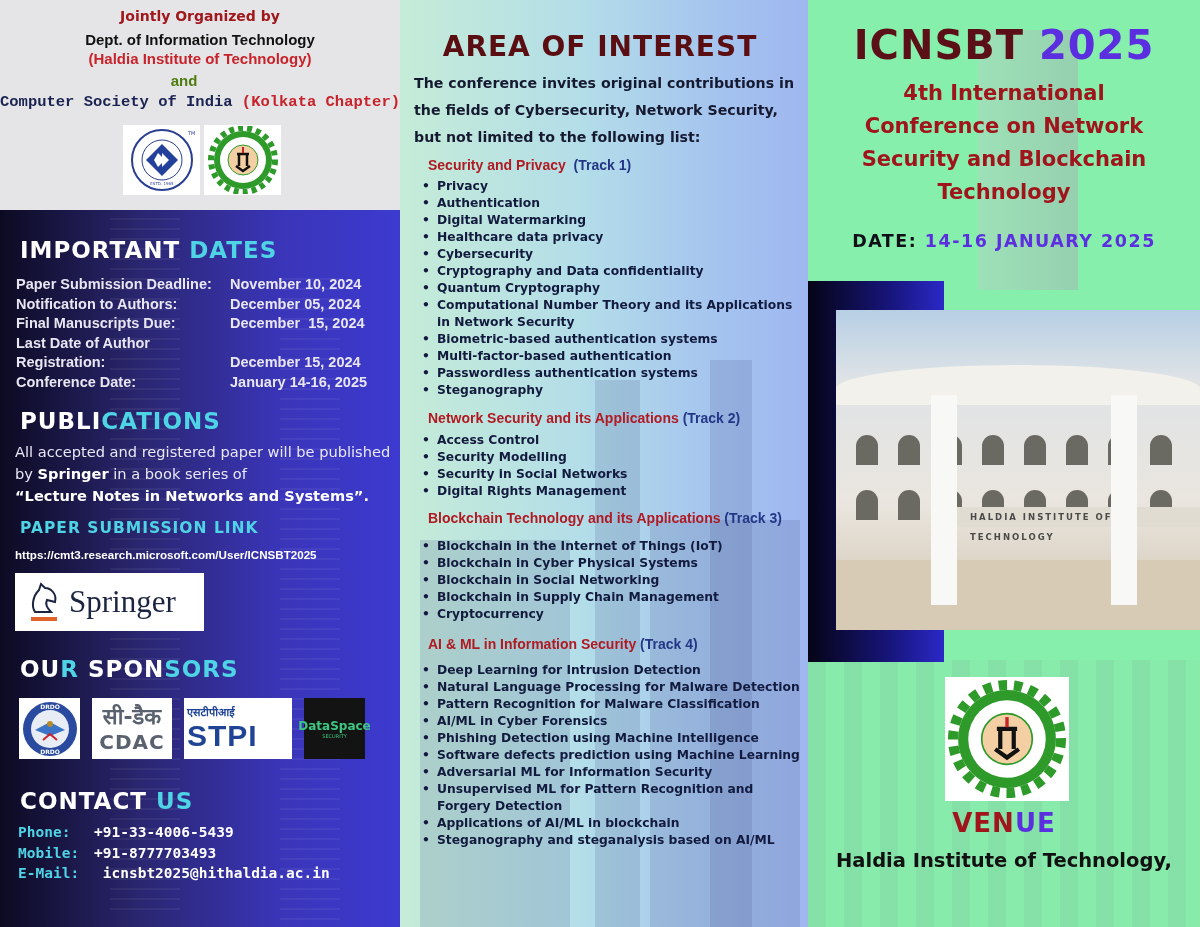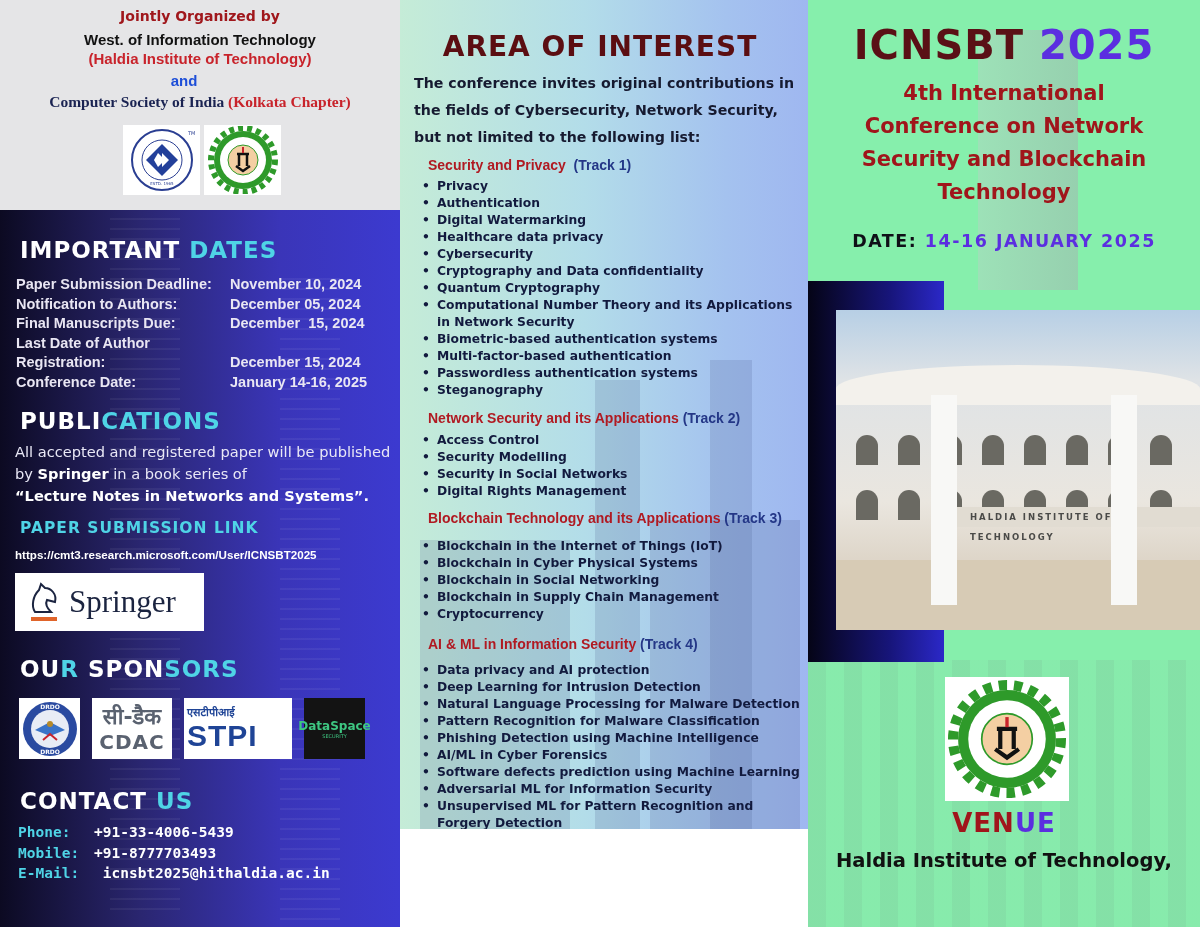--- a/index.html
+++ b/index.html
@@ -5,22 +5,22 @@
   * { box-sizing: border-box; margin: 0; padding: 0; }
   html, body { width: 1200px; height: 927px; overflow: hidden; }
   body { font-family: "DejaVu Sans", sans-serif; position: relative; background: #fff; }
 
   
   .col-left { position: absolute; left: 0; top: 0; width: 400px; height: 927px; }
   .left-top { position: absolute; left: 0; top: 0; width: 400px; height: 210px; background: #e5e5e7; text-align: center; }
   .jointly { position: absolute; top: 8px; left: 0; width: 400px; font-family: "DejaVu Sans", sans-serif; font-weight: bold; color: #a0171c; font-size: 14px; }
   .dept { position: absolute; top: 31px; left: 0; width: 400px; font-weight: bold; color: #111; font-size: 15px; font-family: "Liberation Sans", sans-serif; }
   .hit { position: absolute; top: 50px; left: 0; width: 400px; font-weight: bold; color: #c8232b; font-size: 15px; font-family: "Liberation Sans", sans-serif; }
-  .and { position: absolute; top: 72px; left: 0; width: 368px; font-weight: bold; color: #1d4ed8; font-size: 15px; font-family: "Liberation Sans", sans-serif; }
-  .csi-line { position: absolute; top: 93px; left: 0; width: 400px; font-weight: bold; font-size: 15.5px; font-family: Liberation Serif, serif; }
+  .and { position: absolute; top: 72px; left: 0; width: 368px; font-weight: bold; color: #4d7c0f; font-size: 15px; font-family: "Liberation Sans", sans-serif; }
+  .csi-line { position: absolute; top: 93px; left: 0; width: 400px; font-weight: bold; font-size: 15.5px; font-family: Liberation Mono, monospace; }
   .csi-line .a { color: #1a2352; }
   .csi-line .b { color: #c8232b; }
   .org-logos { position: absolute; top: 125px; left: 123px; display: flex; gap: 4px; }
   .logo-box { width: 77px; height: 70px; background: #fff; display: flex; align-items: center; justify-content: center; }
 
   .left-dark { position: absolute; left: 0; top: 210px; width: 400px; height: 717px;
     background: linear-gradient(90deg, #0c0a22 0%, #2a2670 35%, #3a35b8 70%, #3c3ad0 100%); overflow: hidden; }
   .left-dark .bg-build { position: absolute; opacity: 0.18; background: repeating-linear-gradient(0deg, rgba(255,255,255,0.3) 0 2px, transparent 2px 10px); }
   .h-sec { position: absolute; left: 20px; font-family: "DejaVu Sans", sans-serif; font-weight: bold; font-size: 23px; letter-spacing: 1px; color: #fff; }
   .cyan { color: #4fd4e6; }
@@ -34,21 +34,21 @@
   .springer { position: absolute; left: 15px; top: 573px; width: 189px; height: 58px; background: #fff; display: flex; align-items: center; padding-left: 12px; gap: 8px; }
   .springer .word { font-family: "Liberation Serif", serif; font-size: 31px; color: #1b2440; }
   .sponsors { position: absolute; top: 698px; left: 19px; display: flex; align-items: center; }
   .sp { height: 61px; display: flex; align-items: center; justify-content: center; background: #fff; margin-right: 12px; }
   .contact { position: absolute; left: 18px; top: 822px; font-family: "DejaVu Sans Mono", monospace; font-size: 14.5px; line-height: 20.5px; }
   .contact .row { display: flex; }
   .contact .k { color: #4fd4e6; font-weight: bold; width: 76px; }
   .contact .v { color: #fff; font-weight: bold; }
 
   
-  .col-mid { position: absolute; left: 400px; top: 0; width: 408px; height: 829px;
+  .col-mid { position: absolute; left: 400px; top: 0; width: 408px; height: 927px;
     background: linear-gradient(90deg, #c5ecd7 0%, #b3dde9 45%, #a4c2ef 80%, #9fb7f0 100%); overflow: hidden; padding-left: 17px; }
   .col-mid .city { position: absolute; background: rgba(70,90,140,0.18); }
   .mid-title { position: absolute; top: 30px; left: 0; width: 400px; text-align: center; font-family: "DejaVu Sans", sans-serif; font-weight: bold; font-size: 28px; letter-spacing: 1px; color: #5b0e12; }
   .intro { position: absolute; top: 70px; left: 14px; width: 385px; font-family: "DejaVu Sans", sans-serif; font-weight: bold; font-size: 14.2px; line-height: 27px; color: #161a30; }
   .track-h { position: absolute; left: 18px; font-family: "Liberation Sans", sans-serif; font-weight: bold; font-size: 14px; color: #b01a22; margin-left: 10px; }
   .track-h .t { color: #243787; }
   .topics { position: absolute; left: 22px; list-style: none; font-family: "DejaVu Sans", sans-serif; font-weight: bold; font-size: 12.3px; color: #121a3e; }
   .topics li { position: relative; padding-left: 15px; line-height: 17px; white-space: nowrap; }
   .topics li::before { content: "•"; position: absolute; left: 0; top: 0; }
 
@@ -76,21 +76,21 @@
   .venue-h .a { color: #a0151b; }
   .venue-h .b { color: #5b2ee0; }
   .venue-addr { position: absolute; top: 846px; left: 0; width: 392px; text-align: center; font-family: "DejaVu Sans", sans-serif; font-weight: bold; font-size: 19.5px; line-height: 29px; color: #111; }
 </style>
 <style>.topics li.nobullet::before{content:"";}</style></head>
 <body>
 
 <div class="col-left">
   <div class="left-top">
     <div class="jointly">Jointly Organized by</div>
-    <div class="dept">West. of Information Technology</div>
+    <div class="dept">Dept. of Information Technology</div>
     <div class="hit">(Haldia Institute of Technology)</div>
     <div class="and">and</div>
     <div class="csi-line">
       <span class="a">Computer Society of India</span>
       <span class="b">(Kolkata Chapter)</span>
     </div>
     <div class="org-logos">
       <div class="logo-box">
         <svg width="68" height="66" viewBox="0 0 68 66">
           <circle cx="34" cy="33" r="30" fill="none" stroke="#2a3e92" stroke-width="2"></circle>
@@ -257,26 +257,25 @@
   <ul class="topics" style="top:538px;">
     <li>Blockchain in the Internet of Things (IoT)</li>
     <li>Blockchain in Cyber Physical Systems</li>
     <li>Blockchain in Social Networking</li>
     <li>Blockchain in Supply Chain Management</li>
     <li>Cryptocurrency</li>
   </ul>
 
   <div class="track-h" style="top:636px;"><span>AI &amp; ML in Information Security</span><span class="t" style="white-space:pre"> (Track 4)</span></div>
   <ul class="topics" style="top:662px;">
-    <li>Data privacy and AI protection</li>
     <li>Deep Learning for Intrusion Detection</li>
     <li>Natural Language Processing for Malware Detection</li>
     <li>Pattern Recognition for Malware Classification</li>
+    <li>AI/ML in Cyber Forensics</li>
     <li>Phishing Detection using Machine Intelligence</li>
-    <li>AI/ML in Cyber Forensics</li>
     <li>Software defects prediction using Machine Learning</li>
     <li>Adversarial ML for Information Security</li>
     <li>Unsupervised ML for Pattern Recognition and</li>
     <li class="cont nobullet">Forgery Detection</li>
     <li>Applications of AI/ML in blockchain</li>
     <li>Steganography and steganalysis based on AI/ML</li>
   </ul>
 </div>
 
 <div class="col-right">

